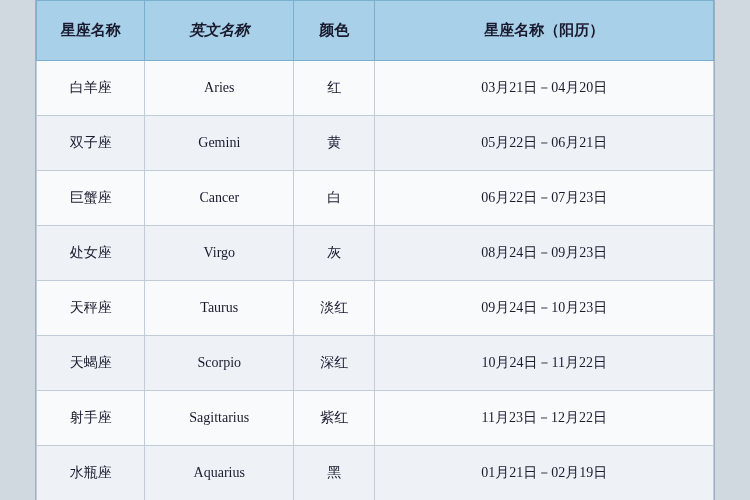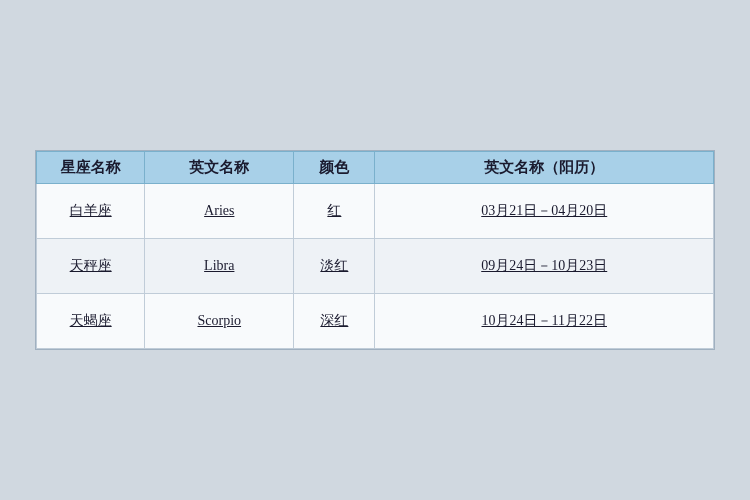--- a/index.html
+++ b/index.html
@@ -19,68 +19,97 @@
     }
     table {
       width: 100%;
       border-collapse: collapse;
     }
     thead tr th {
       background-color: #a8d0e8;
       color: #1a1a2e;
       font-size: 15px;
       font-weight: bold;
-      padding: 6px 6px;
+      padding: 20px 6px;
       border: 1px solid #7ab0cc;
       text-align: center;
     }
     tbody tr td {
       padding: 18px 8px;
       border: 1px solid #c0ccd8;
       text-align: center;
       font-size: 14px;
       color: #1a1a2e;
       background-color: #f8fafc;
-      text-decoration: underline;
     }
     tbody tr:nth-child(even) td {
       background-color: #eef2f6;
     }
     .col-chinese { width: 16%; }
-    .col-english { width: 22%; }
+    .col-english { width: 22%; font-style: italic; }
     .col-color   { width: 12%; }
     .col-date    { width: 50%; }
   </style>
 </head>
 <body>
 
 <div class="table-container">
   <table>
     <thead>
       <tr>
         <th class="col-chinese">星座名称</th>
         <th class="col-english">英文名称</th>
         <th class="col-color">颜色</th>
-        <th class="col-date">英文名称（阳历）</th>
+        <th class="col-date">星座名称（阳历）</th>
       </tr>
     </thead>
     <tbody id="table-body">
     <tr>
           <td>白羊座</td>
           <td>Aries</td>
           <td>红</td>
           <td>03月21日－04月20日</td>
         </tr>
         <tr>
+          <td>双子座</td>
+          <td>Gemini</td>
+          <td>黄</td>
+          <td>05月22日－06月21日</td>
+        </tr>
+        <tr>
+          <td>巨蟹座</td>
+          <td>Cancer</td>
+          <td>白</td>
+          <td>06月22日－07月23日</td>
+        </tr>
+        <tr>
+          <td>处女座</td>
+          <td>Virgo</td>
+          <td>灰</td>
+          <td>08月24日－09月23日</td>
+        </tr>
+        <tr>
           <td>天秤座</td>
-          <td>Libra</td>
+          <td>Taurus</td>
           <td>淡红</td>
           <td>09月24日－10月23日</td>
         </tr>
         <tr>
           <td>天蝎座</td>
           <td>Scorpio</td>
           <td>深红</td>
           <td>10月24日－11月22日</td>
         </tr>
+        <tr>
+          <td>射手座</td>
+          <td>Sagittarius</td>
+          <td>紫红</td>
+          <td>11月23日－12月22日</td>
+        </tr>
+        <tr>
+          <td>水瓶座</td>
+          <td>Aquarius</td>
+          <td>黑</td>
+          <td>01月21日－02月19日</td>
+        </tr>
       </tbody>
   </table>
 </div>
 
 </body></html>

